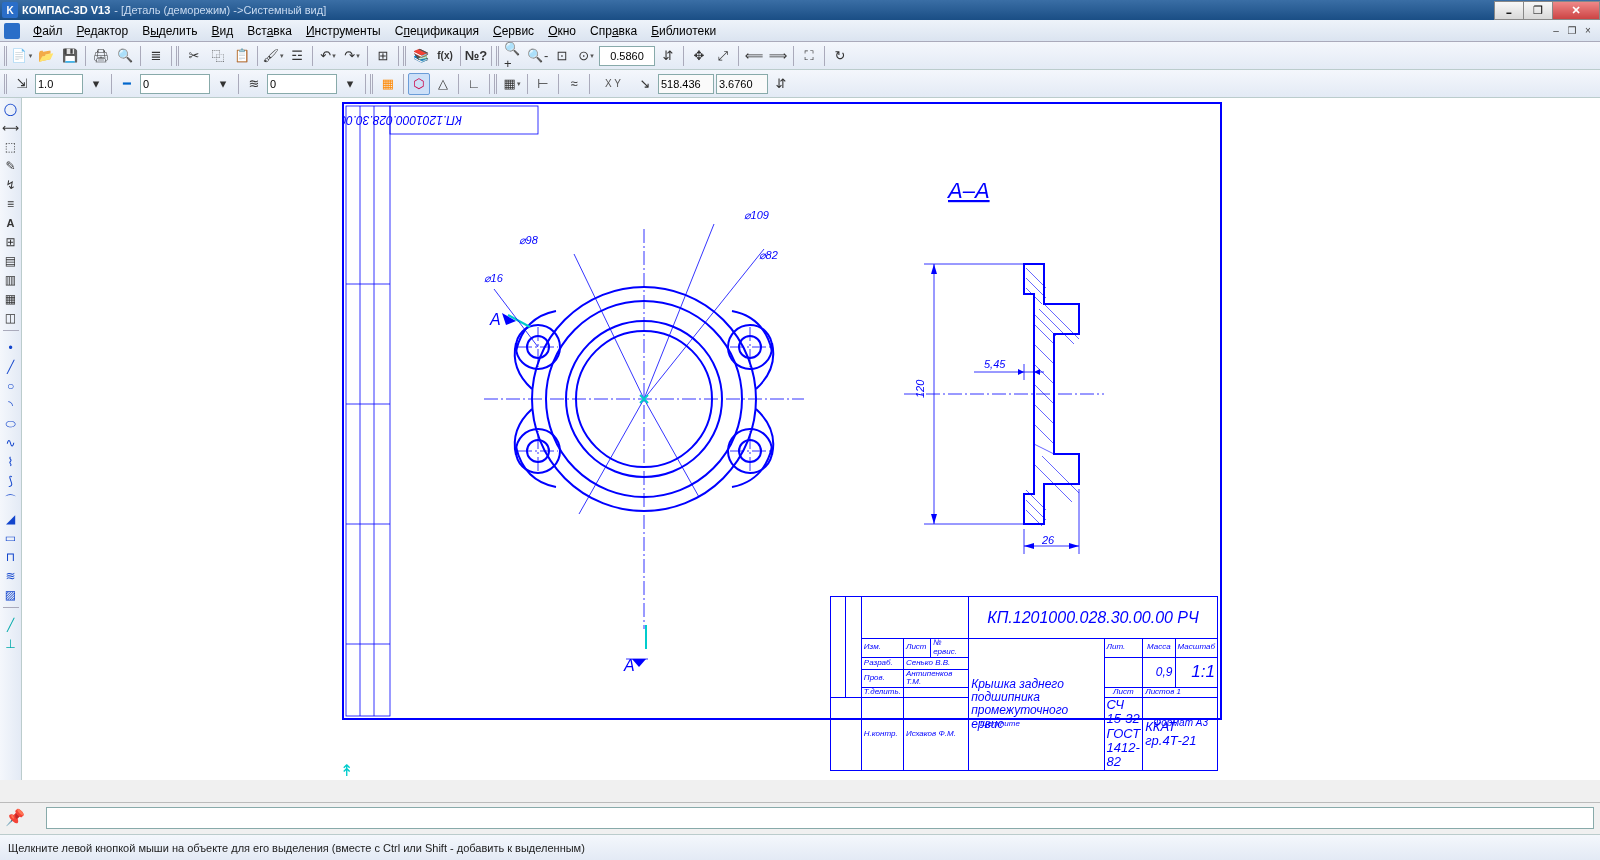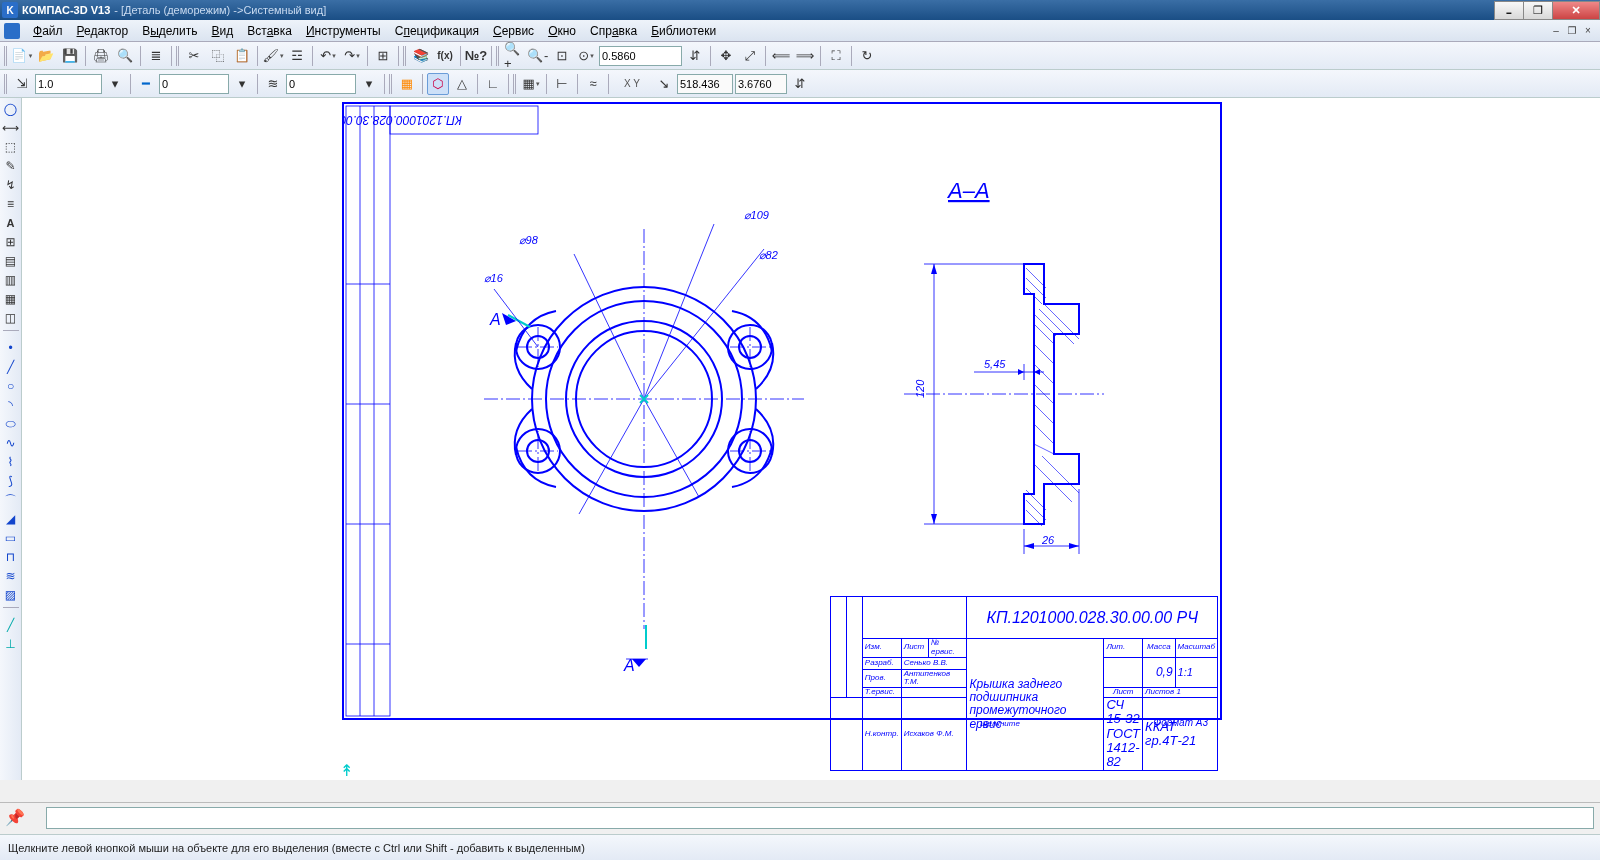--- a/index.html
+++ b/index.html
@@ -135,38 +135,38 @@
   <div class="tbtn">📚</div>
   <div class="tbtn" style="font-weight:bold;font-size:10px;">f(x)</div>
   <div class="sep"></div>
   <div class="tbtn" style="font-weight:bold;">№?</div>
   <div class="sep"></div>
   <div class="grip"></div>
   <div class="tbtn">🔍+</div>
   <div class="tbtn">🔍-</div>
   <div class="tbtn">⊡</div>
   <div class="tbtn drop">⊙</div>
-  <input class="tinput" style="width: 83px;" value="0.5860">
+  <input class="tinput" style="width: 56px; text-align: center;" value="0.5860">
   <div class="tbtn">⇵</div>
   <div class="sep"></div>
   <div class="tbtn">✥</div>
   <div class="tbtn">⤢</div>
   <div class="sep"></div>
   <div class="tbtn">⟸</div>
   <div class="tbtn">⟹</div>
   <div class="sep"></div>
   <div class="tbtn">⛶</div>
   <div class="sep"></div>
   <div class="tbtn">↻</div>
 </div>
 
 <div class="toolbar">
   <div class="grip"></div>
   <div class="tbtn">⇲</div>
-  <input class="tinput" style="width: 67px;" value="1.0">
+  <input class="tinput" style="width: 48px;" value="1.0">
   <div class="tbtn">▾</div>
   <div class="sep"></div>
   <div class="tbtn" style="color:#06c;">━</div>
   <input class="tinput" style="width: 70px;" value="0">
   <div class="tbtn">▾</div>
   <div class="sep"></div>
   <div class="tbtn">≋</div>
   <input class="tinput" style="width: 70px;" value="0">
   <div class="tbtn">▾</div>
   <div class="sep"></div>
@@ -384,28 +384,28 @@
           </td>
           <td style="width:24px;text-align:left">Лит.</td>
           <td style="width:34px;text-align:center">Масса</td>
           <td style="width:40px;text-align:center">Масштаб</td>
         </tr>
         <tr style="height:12px;font-size:8px">
           <td>Разраб.</td>
               <td colspan="2">Сенько В.В.</td>
           <td rowspan="2" style="text-align:center"></td>
           <td rowspan="2" style="text-align:right;font-size:12px">0,9</td>
-          <td rowspan="2" style="text-align:left;font-size:11px">1:1</td>
+          <td rowspan="2" style="text-align:right;font-size:17px">1:1</td>
         </tr>
         <tr style="height:12px;font-size:8px">
           <td>Пров.</td>
               <td colspan="2">Антипенков Т.М.</td>
         </tr>
         <tr style="height:10px;font-size:8px">
-          <td>Т.ервис.</td>
+          <td>Т.делить.</td>
               <td colspan="2"></td>
           <td style="text-align:center">Лист</td>
           <td colspan="2" style="text-align:left">Листов    1</td>
         </tr>
         <tr style="height:22px;font-size:8px">
           <td colspan="2"></td>
           <td>Н.контр.</td>
               <td colspan="2">Исхаков Ф.М.</td>
           <td class="subfield" style="font-size:13px">СЧ 15-32 ГОСТ 1412-82</td>
           <td colspan="3" class="subfield" style="font-size:13px">ККАТ гр.4Т-21</td>

